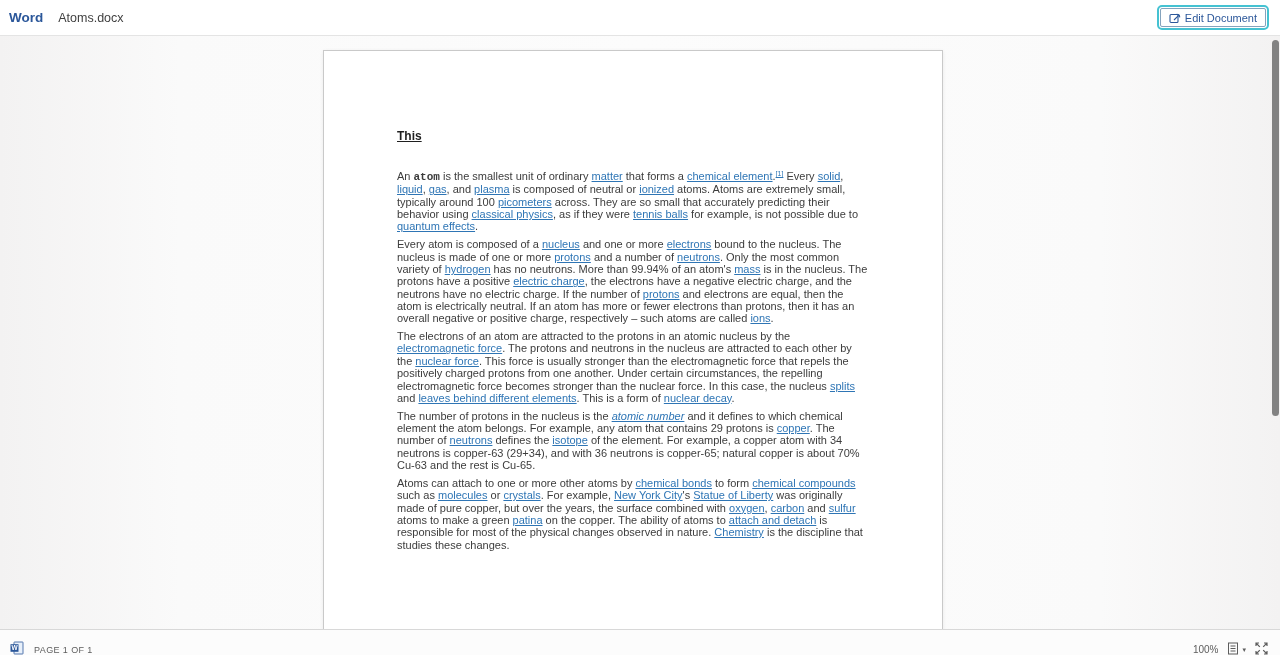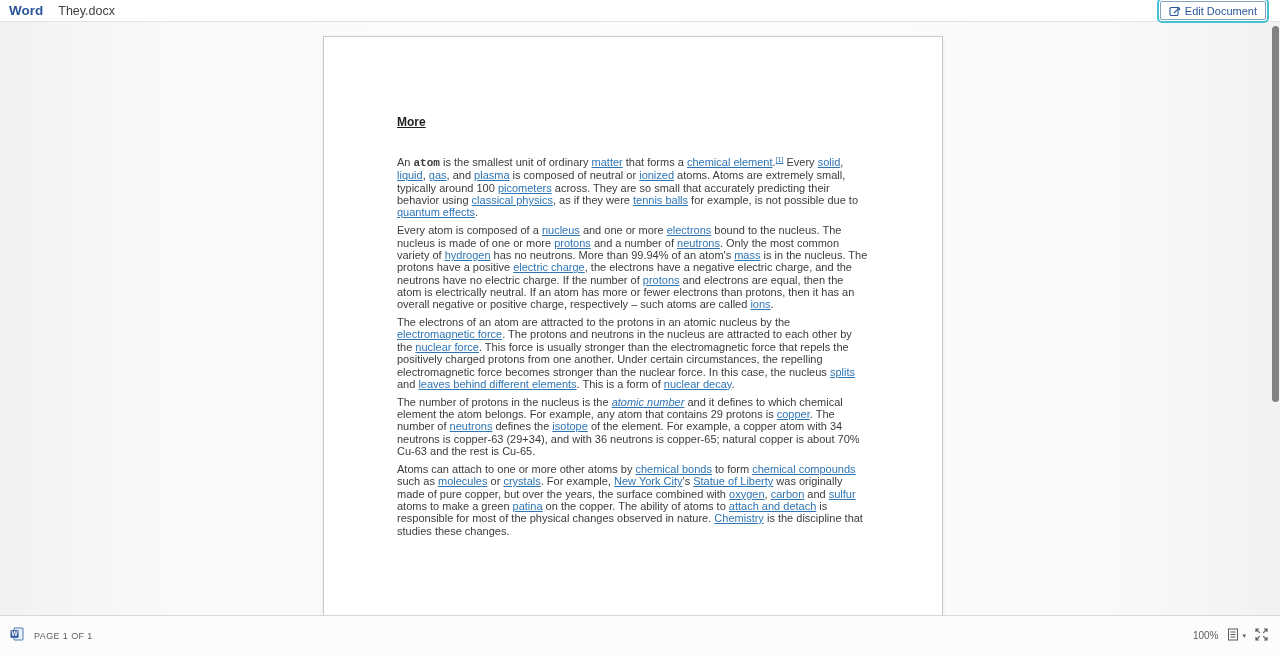--- a/index.html
+++ b/index.html
@@ -1,20 +1,20 @@
 <!DOCTYPE html>
 <html><head>
 <meta charset="utf-8">
 <style>
   * { box-sizing: border-box; }
   html,body { margin:0; padding:0; width:1280px; height:655px; overflow:hidden;
               font-family:"Liberation Sans", sans-serif; background:#ffffff; }
 
   
-  .topbar { height:22px; background:#fff; border-bottom:1px solid #e4e4e4;
+  .topbar { height:36px; background:#fff; border-bottom:1px solid #e4e4e4;
             display:flex; align-items:center; justify-content:space-between;
             padding:0 10px 0 9px; position:relative; z-index:5; }
   .brand-group { display:flex; align-items:baseline; }
   .brand { color:#2b579a; font-weight:bold; font-size:13.5px; margin-right:15px; }
   .doc-title { color:#3f3f3f; font-size:12.5px; }
   .edit-btn { display:flex; align-items:center; gap:4px; background:#fff;
               border:1px solid #85a3bd; border-radius:2px; color:#2b579a;
               font-size:11px; font-family:inherit; padding:0 8px; height:19px;
               outline:2px solid #45c2d2; outline-offset:1px; cursor:pointer; margin-right:4px; }
   .edit-btn svg { display:block; }
@@ -52,36 +52,36 @@
   .window-edge { height:7px; background:linear-gradient(#cfcfcf,#adadad); }
 </style>
 </head>
 <body>
 
 <div class="app">
 
   <header class="topbar">
     <div class="brand-group">
       <span class="brand">Word</span>
-      <span class="doc-title">They.docx</span>
+      <span class="doc-title">Atoms.docx</span>
     </div>
     <button class="edit-btn">
       <span>
         <svg width="12" height="12" viewBox="0 0 12 12">
           <rect x="1" y="2.5" width="8" height="8" rx="1" fill="none" stroke="#2b579a" stroke-width="1.1"></rect>
           <path d="M5 8 L10.2 2.8 M10.2 2.8 L7.6 2.2 M10.2 2.8 L10.8 5.4" fill="none" stroke="#2b579a" stroke-width="1.1"></path>
         </svg>
       </span>
       <span>Edit Document</span>
     </button>
   </header>
 
   <main class="canvas">
     <div class="page">
-      <h1 class="heading">More</h1>
+      <h1 class="heading">This</h1>
       <div id="paragraphs">
           <p class="para"><span>An </span><span class="bold">atom</span><span> is the smallest unit of ordinary </span><a href="#">matter</a><span> that forms a </span><a href="#">chemical element</a><span>.</span><a href="#" class="sup">[1]</a><span> Every </span><a href="#">solid</a><span>, </span><a href="#">liquid</a><span>, </span><a href="#">gas</a><span>, and </span><a href="#">plasma</a><span> is composed of neutral or </span><a href="#">ionized</a><span> atoms. Atoms are extremely small, typically around 100 </span><a href="#">picometers</a><span> across. They are so small that accurately predicting their behavior using </span><a href="#">classical physics</a><span>, as if they were </span><a href="#">tennis balls</a><span> for example, is not possible due to </span><a href="#">quantum effects</a><span>.</span></p>
           <p class="para"><span>Every atom is composed of a </span><a href="#">nucleus</a><span> and one or more </span><a href="#">electrons</a><span> bound to the nucleus. The nucleus is made of one or more </span><a href="#">protons</a><span> and a number of </span><a href="#">neutrons</a><span>. Only the most common variety of </span><a href="#">hydrogen</a><span> has no neutrons. More than 99.94% of an atom's </span><a href="#">mass</a><span> is in the nucleus. The protons have a positive </span><a href="#">electric charge</a><span>, the electrons have a negative electric charge, and the neutrons have no electric charge. If the number of </span><a href="#">protons</a><span> and electrons are equal, then the atom is electrically neutral. If an atom has more or fewer electrons than protons, then it has an overall negative or positive charge, respectively – such atoms are called </span><a href="#">ions</a><span>.</span></p>
           <p class="para"><span>The electrons of an atom are attracted to the protons in an atomic nucleus by the </span><a href="#">electromagnetic force</a><span>. The protons and neutrons in the nucleus are attracted to each other by the </span><a href="#">nuclear force</a><span>. This force is usually stronger than the electromagnetic force that repels the positively charged protons from one another. Under certain circumstances, the repelling electromagnetic force becomes stronger than the nuclear force. In this case, the nucleus </span><a href="#">splits</a><span> and </span><a href="#">leaves behind different elements</a><span>. This is a form of </span><a href="#">nuclear decay</a><span>.</span></p>
           <p class="para"><span>The number of protons in the nucleus is the </span><a href="#" class="italic">atomic number</a><span> and it defines to which chemical element the atom belongs. For example, any atom that contains 29 protons is </span><a href="#">copper</a><span>. The number of </span><a href="#">neutrons</a><span> defines the </span><a href="#">isotope</a><span> of the element. For example, a copper atom with 34 neutrons is copper-63 (29+34), and with 36 neutrons is copper-65; natural copper is about 70% Cu-63 and the rest is Cu-65.</span></p>
           <p class="para"><span>Atoms can attach to one or more other atoms by </span><a href="#">chemical bonds</a><span> to form </span><a href="#">chemical compounds</a><span> such as </span><a href="#">molecules</a><span> or </span><a href="#">crystals</a><span>. For example, </span><a href="#">New York City</a><span>'s </span><a href="#">Statue of Liberty</a><span> was originally made of pure copper, but over the years, the surface combined with </span><a href="#">oxygen</a><span>, </span><a href="#">carbon</a><span> and </span><a href="#">sulfur</a><span> atoms to make a green </span><a href="#">patina</a><span> on the copper. The ability of atoms to </span><a href="#">attach and detach</a><span> is responsible for most of the physical changes observed in nature. </span><a href="#">Chemistry</a><span> is the discipline that studies these changes.</span></p>
         </div>
     </div>
     <div class="scrollbar">
       <div class="scroll-thumb"></div>

